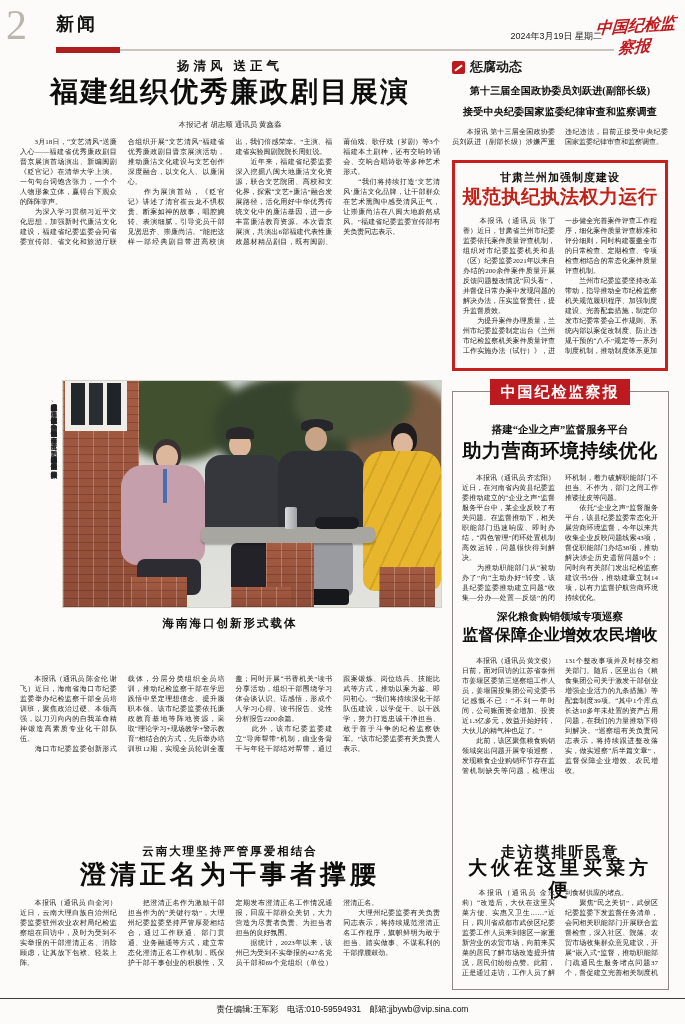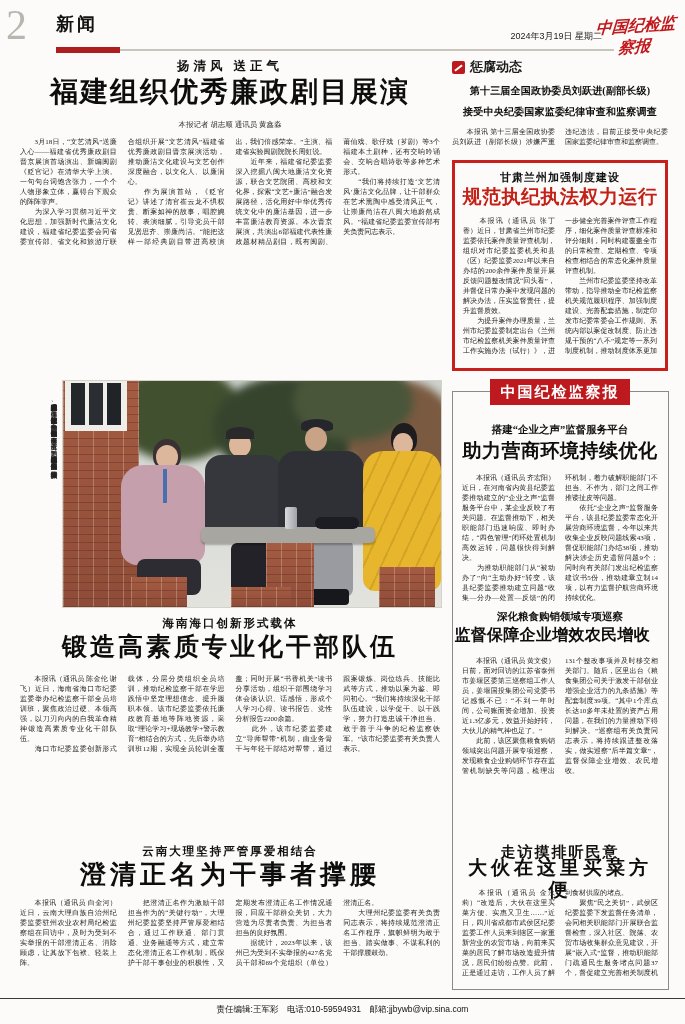--- a/index.html
+++ b/index.html
@@ -117,21 +117,20 @@
     <div class="brick" style="left:316px;top:186px;width:56px;height:40px;"></div>
 
     <div style="left:138px;top:146px;width:174px;height:16px;background:#a8a6a0;border-radius:5px;box-shadow:0 2px 2px rgba(0,0,0,.25);"></div>
     <div class="brick" style="left:203px;top:162px;width:48px;height:64px;"></div>
     <div class="brick" style="left:168px;top:206px;width:60px;height:20px;"></div>
     <div style="left:222px;top:126px;width:12px;height:22px;background:linear-gradient(90deg,#d8dadc,#9fa2a6);border-radius:2px;"></div>
     <div style="left:252px;top:136px;width:44px;height:12px;background:#1c1d22;border-radius:6px;"></div>
   </div>
 
   <div class="abs kicker" style="left:20px;top:616px;width:420px;font-size:11.5px;letter-spacing:2px;">海南海口创新形式载体</div>
-  <div class="abs headline" style="left:20px;top:633px;width:420px;font-size:25px;letter-spacing:3px;">锻造高素质专业化干部队伍</div>
   <div class="abs bodytext col4" style="left:20px;top:674px;width:420px;height:164px;">　　本报讯（通讯员 陈金伦 谢飞）近日，海南省海口市纪委监委举办纪检监察干部全员培训班，聚焦政治过硬、本领高强，以刀刃向内的自我革命精神锻造高素质专业化干部队伍。
 　　海口市纪委监委创新形式载体，分层分类组织全员培训，推动纪检监察干部在学思践悟中坚定理想信念、提升履职本领。该市纪委监委依托廉政教育基地等阵地资源，采取“理论学习+现场教学+警示教育”相结合的方式，先后举办培训班12期，实现全员轮训全覆盖；同时开展“书香机关”读书分享活动，组织干部围绕学习体会谈认识、话感悟，形成个人学习心得、读书报告、党性分析报告2200余篇。
 　　此外，该市纪委监委建立“导师帮带”机制，由业务骨干与年轻干部结对帮带，通过跟案锻炼、岗位练兵、技能比武等方式，推动以案为鉴、即问初心。“我们将持续深化干部队伍建设，以学促干、以干践学，努力打造忠诚干净担当、敢于善于斗争的纪检监察铁军。”该市纪委监委有关负责人表示。</div>
 
   <div class="abs kicker" style="left:20px;top:844px;width:420px;font-size:11.5px;letter-spacing:2px;text-align:center;">云南大理坚持严管厚爱相结合</div>
   <div class="abs headline" style="left:20px;top:860px;width:420px;font-size:26px;letter-spacing:4px;">澄清正名为干事者撑腰</div>
   <div class="abs bodytext col4" style="left:20px;top:898px;width:420px;height:94px;">　　本报讯（通讯员 白金河）近日，云南大理白族自治州纪委监委驻州农业农村局纪检监察组在回访中，及时为受到不实举报的干部澄清正名、消除顾虑，让其放下包袱、轻装上阵。
 　　把澄清正名作为激励干部担当作为的“关键行动”，大理州纪委监委坚持严管厚爱相结合，通过工作联通、部门贯通、业务融通等方式，建立常态化澄清正名工作机制，既保护干部干事创业的积极性，又定期发布澄清正名工作情况通报，回应干部群众关切，大力营造为尽责者负责、为担当者担当的良好氛围。
 　　据统计，2023年以来，该州已为受到不实举报的427名党员干部和69个党组织（单位）澄清正名。
 　　大理州纪委监委有关负责同志表示，将持续规范澄清正名工作程序，旗帜鲜明为敢于担当、踏实做事、不谋私利的干部撑腰鼓劲。</div>
@@ -158,21 +157,21 @@
   <div class="abs servicebox"></div>
   <div class="abs banner">中国纪检监察报</div>
 
   <div class="abs kicker" style="left:458px;top:423px;width:204px;font-size:10.5px;">搭建“企业之声”监督服务平台</div>
   <div class="abs headline" style="left:458px;top:440px;width:204px;font-size:19px;letter-spacing:0.5px;">助力营商环境持续优化</div>
   <div class="abs bodytext col2" style="left:462px;top:473px;width:196px;height:134px;">　　本报讯（通讯员 齐宏阳）近日，在河南省内黄县纪委监委推动建立的“企业之声”监督服务平台中，某企业反映了有关问题。在监督推动下，相关职能部门迅速响应、即时办结，“四色管理”闭环处置机制高效运转，问题很快得到解决。
 　　为推动职能部门从“被动办了”向“主动办好”转变，该县纪委监委推动建立问题“收集—分办—处置—反馈”的闭环机制，着力破解职能部门不担当、不作为，部门之间工作推诿扯皮等问题。
 　　依托“企业之声”监督服务平台，该县纪委监委常态化开展营商环境监督，今年以来共收集企业反映问题线索43项，督促职能部门办结38项，推动解决涉企历史遗留问题9个；同时向有关部门发出纪检监察建议书5份，推动建章立制14项，以有力监督护航营商环境持续优化。</div>
 
   <div class="abs kicker" style="left:458px;top:610px;width:204px;font-size:10.5px;">深化粮食购销领域专项巡察</div>
-  <div class="abs headline" style="left:446px;top:626px;width:204px;font-size:16px;letter-spacing:0.3px;text-align:right;">监督保障企业增效农民增收</div>
+  <div class="abs headline" style="left:458px;top:626px;width:204px;font-size:16px;letter-spacing:0.3px;">监督保障企业增效农民增收</div>
   <div class="abs bodytext col2" style="left:462px;top:656px;width:196px;height:176px;">　　本报讯（通讯员 黄文俊）日前，面对回访的江苏省泰州市姜堰区委第三巡察组工作人员，姜堰国投集团公司党委书记感慨不已：“不到一年时间，公司账面资金增加、投资近1.3亿多元，效益开始好转，大伙儿的精气神也足了。”
 　　此前，该区聚焦粮食购销领域突出问题开展专项巡察，发现粮食企业购销环节存在监管机制缺失等问题，梳理出131个整改事项并及时移交相关部门。随后，区里出台《粮食集团公司关于激发干部创业增强企业活力的九条措施》等配套制度39项。“其中1个库点长达10多年未处置的资产占用问题，在我们的力量推动下得到解决。”巡察组有关负责同志表示，将持续跟进整改落实，做实巡察“后半篇文章”，监督保障企业增效、农民增收。</div>
 
   <div class="abs kicker" style="left:458px;top:843px;width:204px;font-size:15px;letter-spacing:2px;">走访摸排听民意</div>
   <div class="abs headline" style="left:458px;top:857px;width:204px;font-size:19px;letter-spacing:4px;">大伙在这里买菜方便</div>
   <div class="abs bodytext col2" style="left:462px;top:888px;width:196px;height:94px;">　　本报讯（通讯员 金永莉）“改造后，大伙在这里买菜方便、实惠又卫生……”近日，四川省成都市武侯区纪委监委工作人员来到辖区一家重新营业的农贸市场，向前来买菜的居民了解市场改造提升情况，居民们纷纷点赞。此前，正是通过走访，工作人员了解到食材供应的堵点。
 　　聚焦“民之关切”，武侯区纪委监委下发监督任务清单，会同相关职能部门开展联合监督检查，深入社区、院落、农贸市场收集群众意见建议，开展“嵌入式”监督，推动职能部门疏通民生服务堵点问题37个，督促建立完善相关制度机制12项，以有力监督提升群众获得感、幸福感、安全感。</div>
 
   <div class="abs footline"></div>
   <div class="abs foottext">责任编辑:王军彩　电话:010-59594931　邮箱:jjbywb@vip.sina.com</div>

